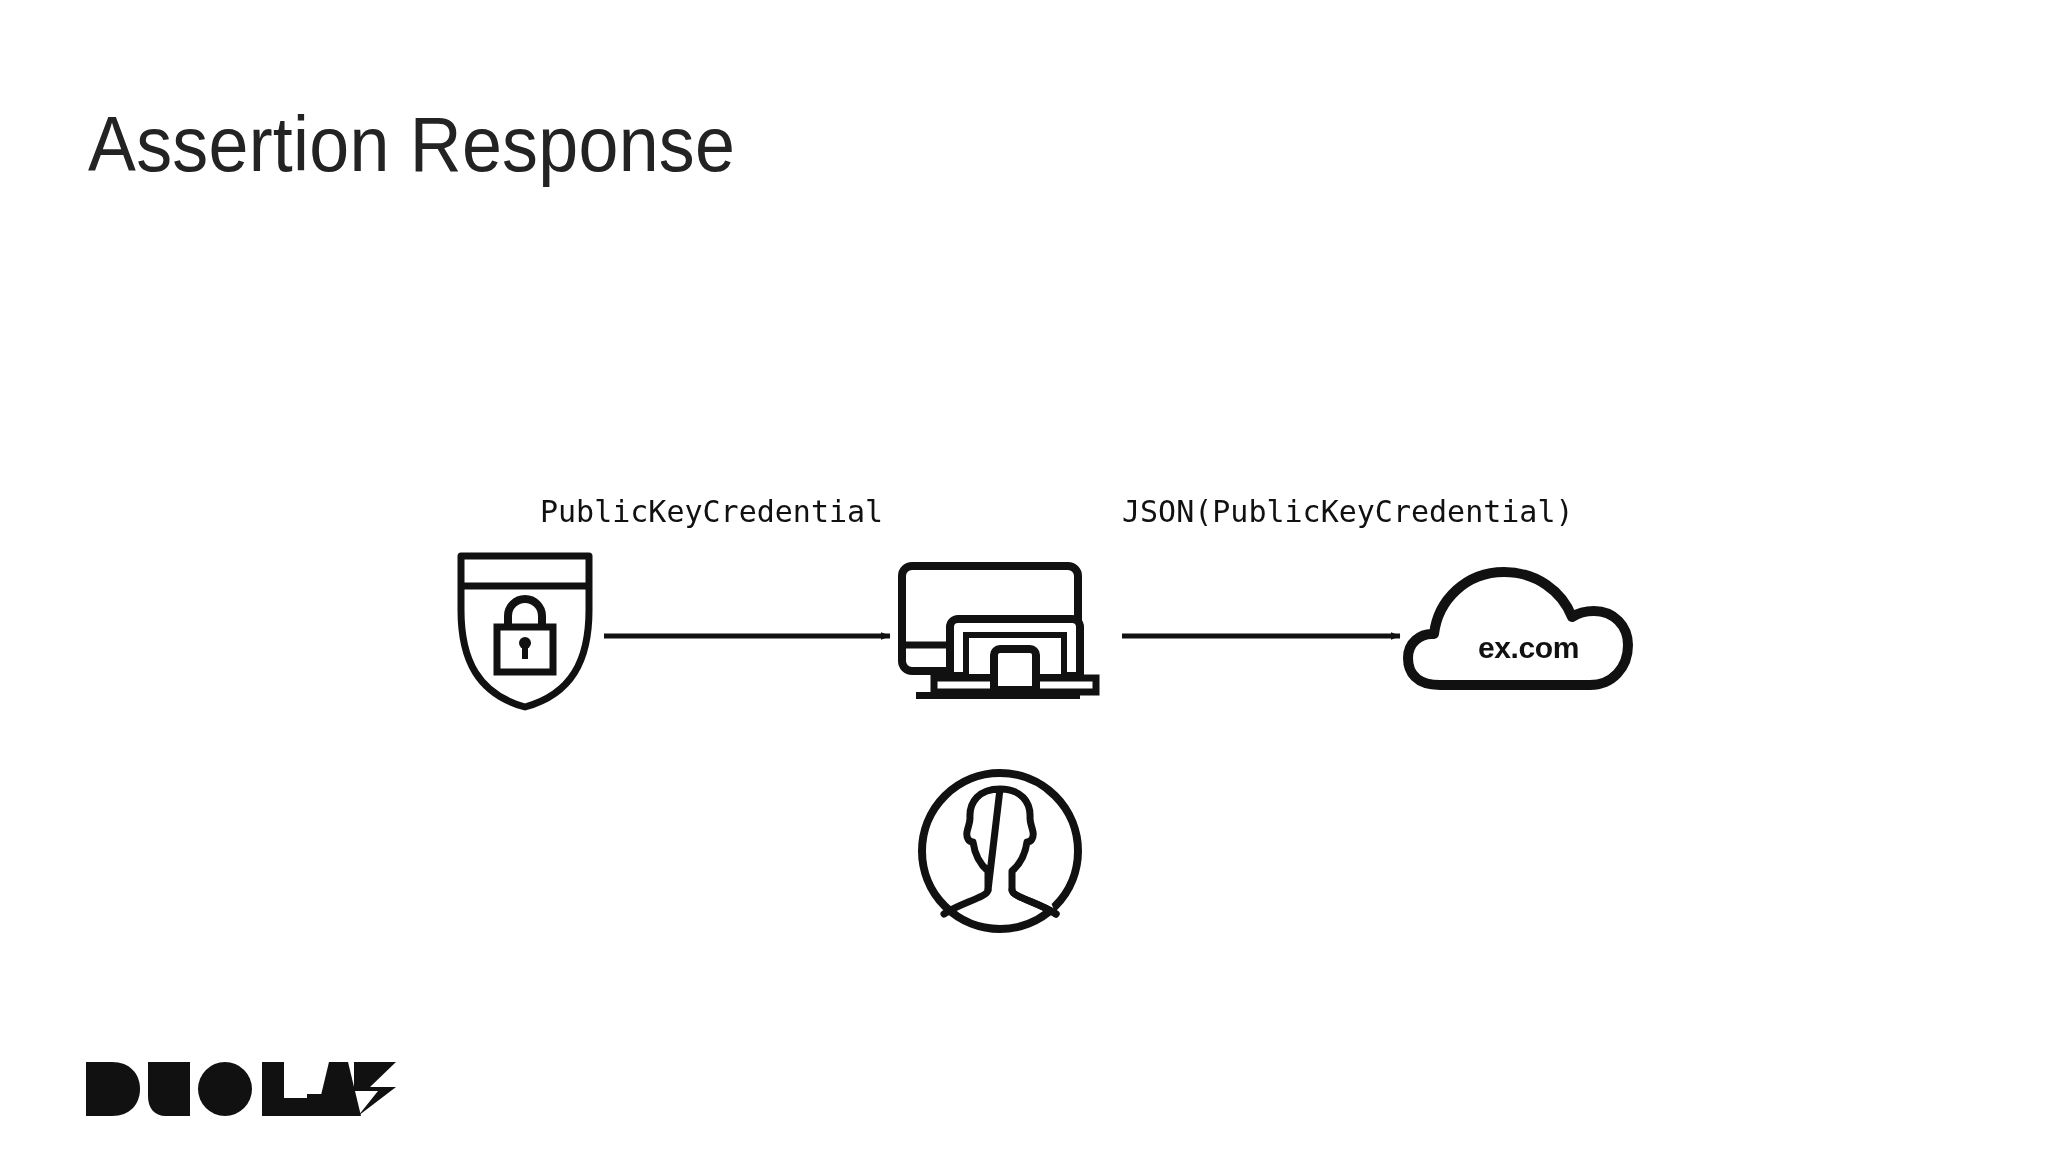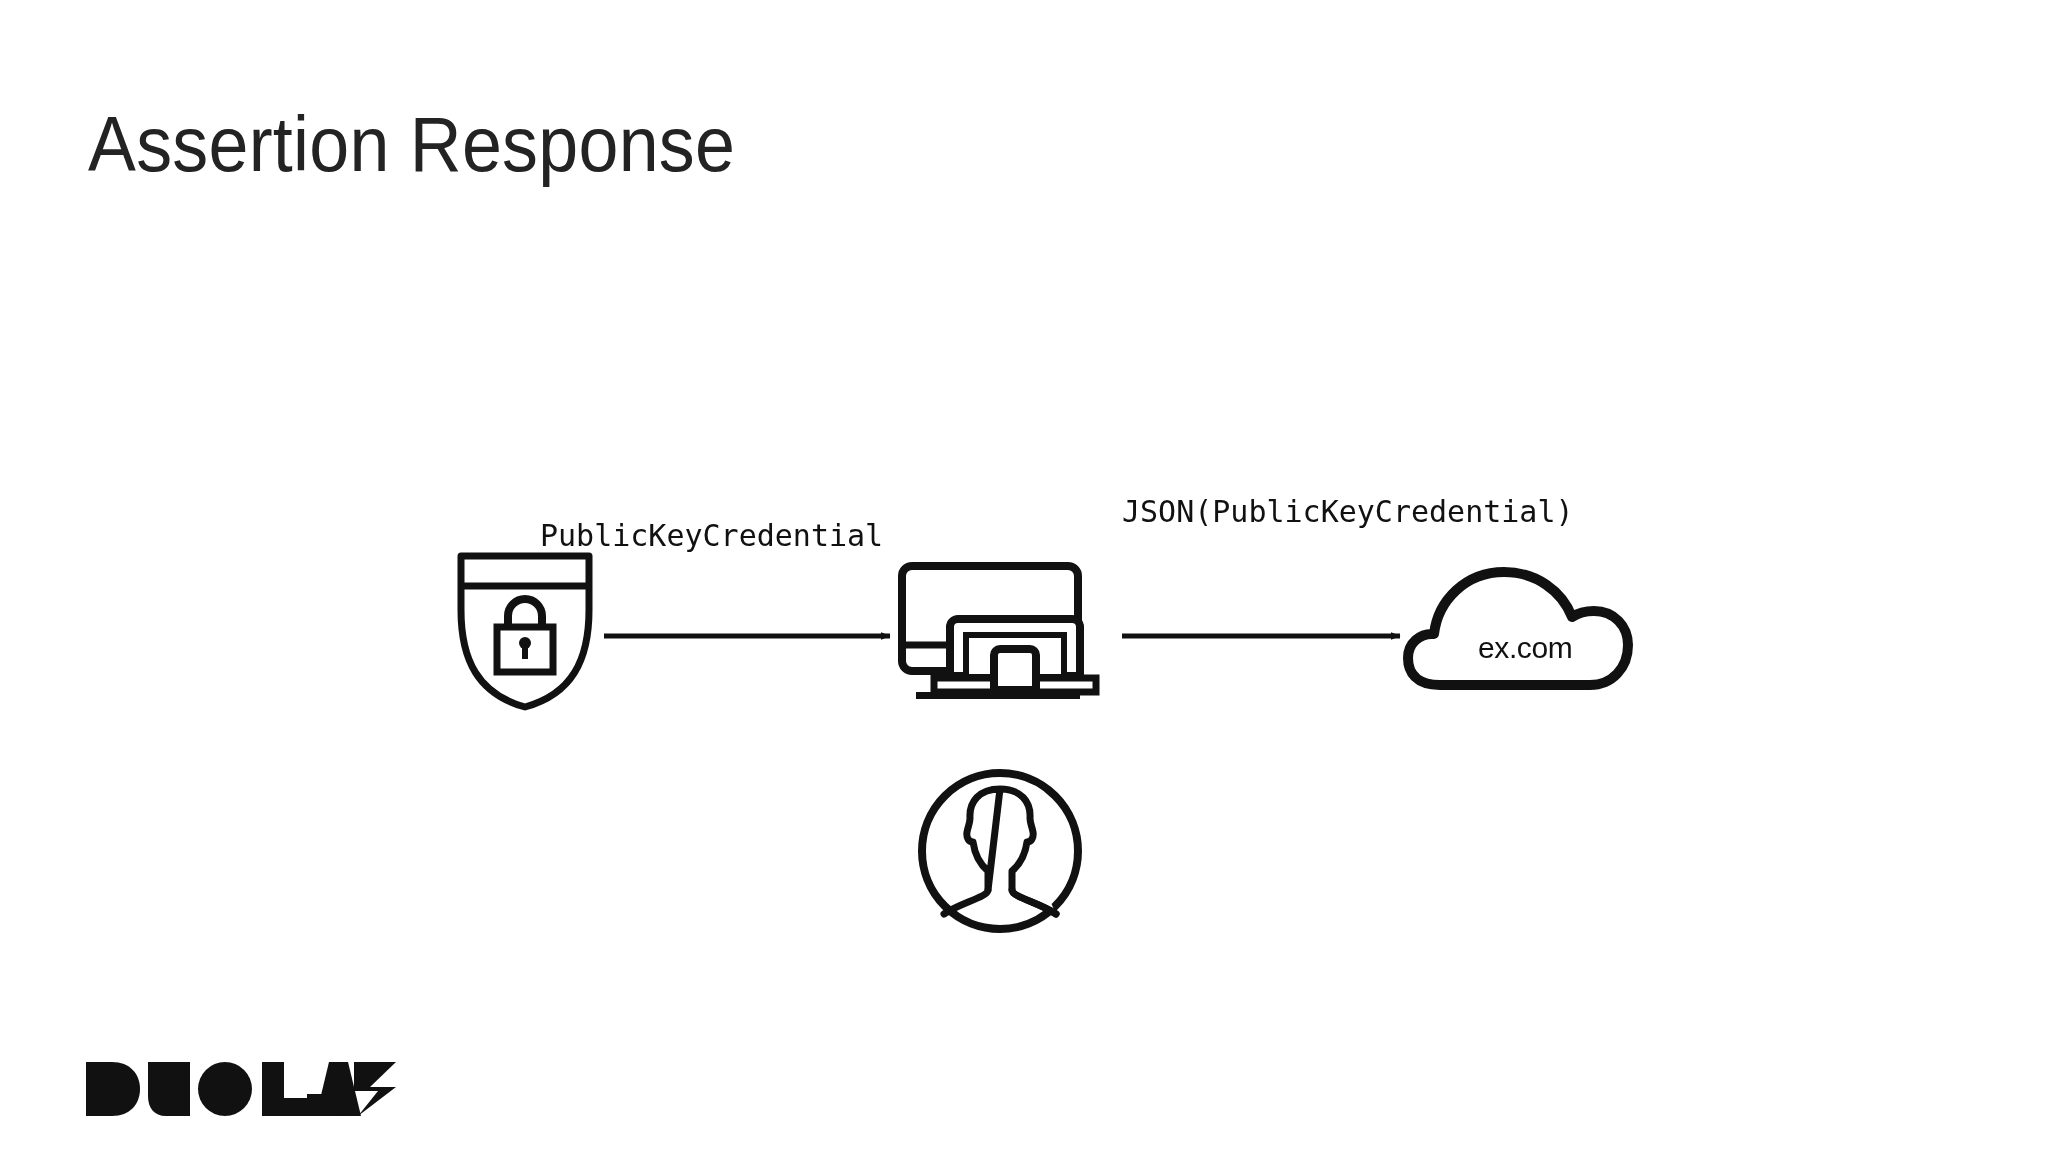--- a/index.html
+++ b/index.html
@@ -44,31 +44,31 @@
   
   .flow-label {
     position: absolute;
     font-family: "DejaVu Sans Mono", "Liberation Mono", monospace;
     font-size: 30px;
     font-weight: 400;
     color: #111111;
     white-space: nowrap;
     letter-spacing: 0px;
   }
-  #label-credential { left: 540px; top: 518px; }
+  #label-credential { left: 540px; top: 494px; }
   #label-json       { left: 1122px; top: 494px; }
 
   
   #cloud-text {
     position: absolute;
     left: 1478px;
     top: 631px;
     font-family: "Liberation Sans", sans-serif;
     font-size: 30px;
-    font-weight: 400;
+    font-weight: 700;
     color: #111111;
     white-space: nowrap;
     letter-spacing: -0.4px;
   }
 
   
   #duo-labs-logo {
     position: absolute;
     left: 86px;
     top: 1060px;

